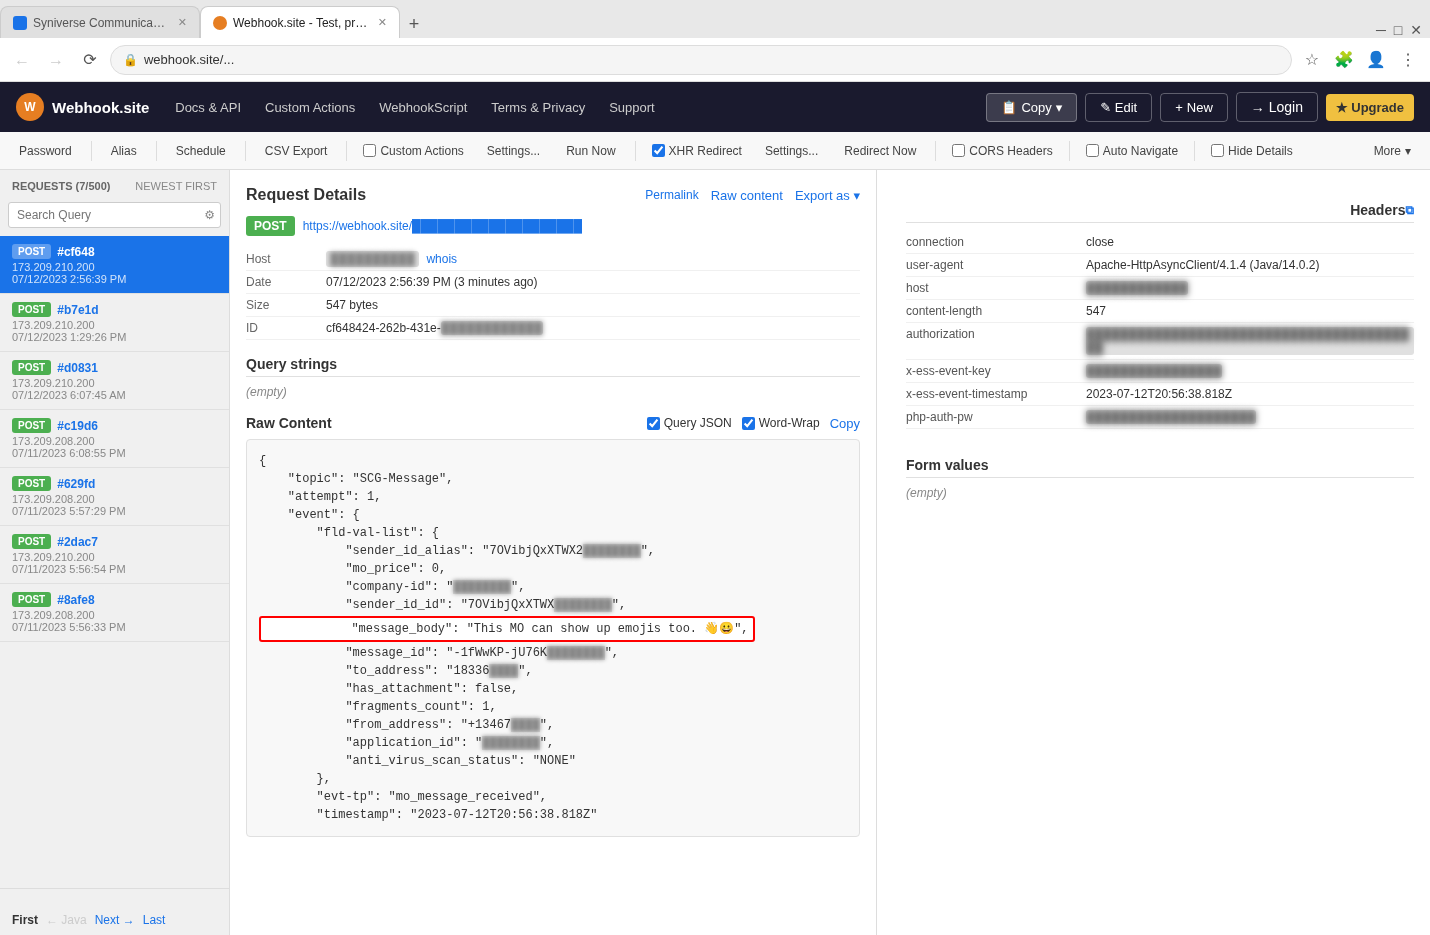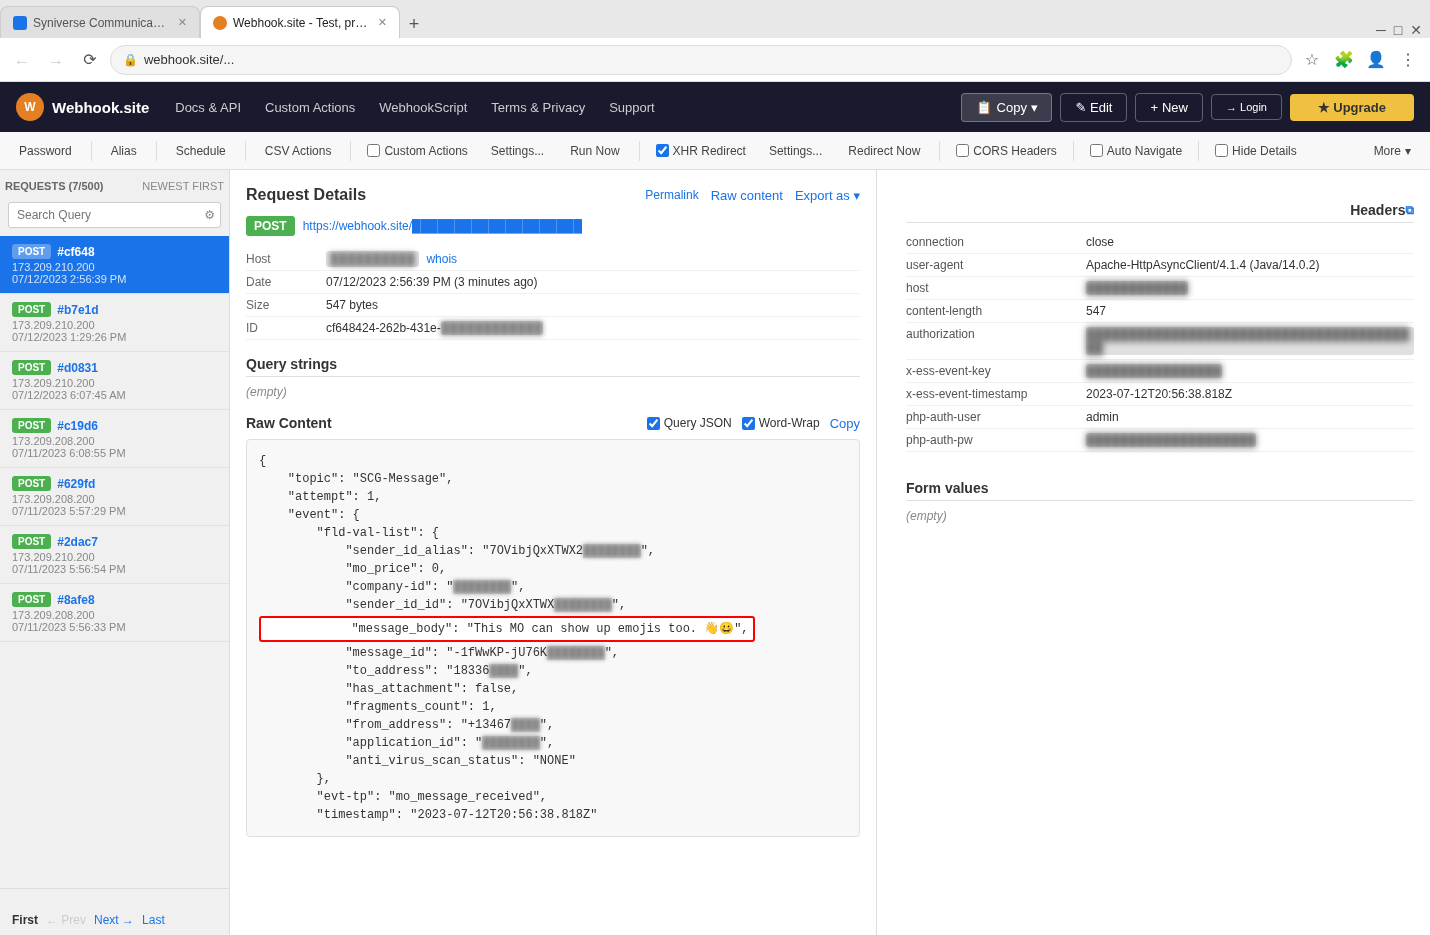--- a/index.html
+++ b/index.html
@@ -28,37 +28,37 @@
     
     .app-header { background: #1a1a2e; display: flex; align-items: center; height: 50px; padding: 0 16px; gap: 16px; }
     .app-logo { display: flex; align-items: center; gap: 8px; color: white; font-weight: bold; font-size: 15px; }
     .logo-icon { width: 28px; height: 28px; background: #e67e22; border-radius: 50%; display: flex; align-items: center; justify-content: center; color: white; font-size: 12px; font-weight: bold; }
     .nav-links { display: flex; gap: 4px; flex: 1; }
     .nav-link { color: #ccc; text-decoration: none; padding: 4px 10px; border-radius: 4px; font-size: 13px; cursor: pointer; }
     .header-actions { display: flex; gap: 8px; align-items: center; }
     .btn-copy { background: rgba(255,255,255,0.15); color: white; border: 1px solid rgba(255,255,255,0.3); padding: 6px 14px; border-radius: 4px; cursor: pointer; font-size: 13px; display: flex; align-items: center; gap: 4px; }
     .btn-edit { background: transparent; color: white; border: 1px solid rgba(255,255,255,0.3); padding: 6px 14px; border-radius: 4px; cursor: pointer; font-size: 13px; }
     .btn-new { background: transparent; color: white; border: 1px solid rgba(255,255,255,0.3); padding: 6px 14px; border-radius: 4px; cursor: pointer; font-size: 13px; display: flex; align-items: center; gap: 4px; }
-    .btn-login { background: transparent; color: white; border: 1px solid rgba(255,255,255,0.3); padding: 6px 14px; border-radius: 4px; cursor: pointer; font-size: 11px; }
-    .btn-upgrade { background: #f0c040; color: #333; border: none; padding: 6px 28px; border-radius: 4px; cursor: pointer; font-size: 13px; font-weight: bold; }
+    .btn-login { background: transparent; color: white; border: 1px solid rgba(255,255,255,0.3); padding: 6px 14px; border-radius: 4px; cursor: pointer; font-size: 14px; }
+    .btn-upgrade { background: #f0c040; color: #333; border: none; padding: 6px 10px; border-radius: 4px; cursor: pointer; font-size: 13px; font-weight: bold; }
 
     
     .toolbar { background: #f8f8f8; border-bottom: 1px solid #ddd; display: flex; align-items: center; height: 38px; padding: 0 8px; gap: 4px; }
     .toolbar-btn { background: transparent; border: 1px solid transparent; padding: 4px 10px; border-radius: 3px; cursor: pointer; font-size: 12px; color: #444; display: flex; align-items: center; gap: 4px; }
     .toolbar-checkbox { display: flex; align-items: center; gap: 4px; font-size: 12px; color: #444; cursor: pointer; padding: 4px 8px; }
     .toolbar-checkbox input { cursor: pointer; }
     .toolbar-divider { width: 1px; height: 20px; background: #ddd; margin: 0 4px; }
     .toolbar-spacer { flex: 1; }
 
     
     .main-layout { display: flex; height: calc(935px - 38px - 50px - 44px - 38px); }
 
     
     .sidebar { width: 230px; background: #f0f0f0; border-right: 1px solid #ddd; display: flex; flex-direction: column; }
-    .sidebar-header { padding: 10px 5px; font-size: 11px; font-weight: bold; color: #666; text-transform: uppercase; display: flex; justify-content: space-between; align-items: center; }
+    .sidebar-header { padding: 10px 12px; font-size: 11px; font-weight: bold; color: #666; text-transform: uppercase; display: flex; justify-content: space-between; align-items: center; }
     .sidebar-search { margin: 0 8px 8px 8px; position: relative; }
     .sidebar-search input { width: 100%; height: 26px; border: 1px solid #ccc; border-radius: 3px; padding: 0 24px 0 8px; font-size: 12px; background: white; }
     .sidebar-search-icon { position: absolute; right: 6px; top: 50%; transform: translateY(-50%); color: #888; font-size: 12px; }
     .sidebar-list { flex: 1; overflow-y: auto; }
     .sidebar-item { padding: 8px 12px; border-bottom: 1px solid #e0e0e0; cursor: pointer; }
     .sidebar-item.active { background: #1a73e8; color: white; }
     .sidebar-item .method { display: inline-block; padding: 2px 6px; border-radius: 3px; font-size: 10px; font-weight: bold; margin-right: 6px; }
     .method-post { background: #4caf50; color: white; }
     .sidebar-item .req-ip { font-size: 11px; color: #888; margin-top: 2px; }
     .sidebar-item .req-time { font-size: 11px; color: #888; }
@@ -175,21 +175,21 @@
   </div>
 </div>
 
 <div class="toolbar">
   <button class="toolbar-btn">Password</button>
   <div class="toolbar-divider"></div>
   <button class="toolbar-btn">Alias</button>
   <div class="toolbar-divider"></div>
   <button class="toolbar-btn">Schedule</button>
   <div class="toolbar-divider"></div>
-  <button class="toolbar-btn">CSV Actions</button>
+  <button class="toolbar-btn">CSV Export</button>
   <div class="toolbar-divider"></div>
   <label class="toolbar-checkbox">
     <input type="checkbox" class="checkbox-blue" style="">
     <span>Custom Actions</span>
   </label>
   <button class="toolbar-btn">Settings...</button>
   <button class="toolbar-btn">Run Now</button>
   <div class="toolbar-divider"></div>
   <label class="toolbar-checkbox">
     <input type="checkbox" class="checkbox-blue" checked="" style="">
@@ -291,21 +291,21 @@
           <span class="method method-post">POST</span>
           <span style="font-size:12px;font-weight:bold;color:#1a73e8;">#8afe8</span>
         </div>
         <div class="req-ip">173.209.208.200</div>
         <div class="req-time">07/11/2023 5:56:33 PM</div>
       </div>
     </div>
 
     <div class="sidebar-pagination">
       <span class="page-btn active">First</span>
-      <span class="page-btn" style="color:#ccc;">← Prev</span>
+      <span class="page-btn" style="color:#ccc;">← Java</span>
       <span class="page-btn">Next →</span>
       <span class="page-btn">Last</span>
     </div>
   </div>
 
   <div class="content-area">
     <div class="content-panels">
 
       <div style="flex:1;overflow-y:auto;border-right:1px solid #ddd;">
         <div style="padding:16px 16px 0 16px;">
@@ -435,24 +435,20 @@
           <div class="header-row">
             <span class="header-key">x-ess-event-key</span>
             <span class="header-val"><span class="blurred">████████████████</span></span>
           </div>
 
           <div class="header-row">
             <span class="header-key">x-ess-event-timestamp</span>
             <span class="header-val">2023-07-12T20:56:38.818Z</span>
           </div>
 
-          <div class="header-row">
-            <span class="header-key">php-auth-user</span>
-            <span class="header-val">admin</span>
-          </div>
 
           <div class="header-row">
             <span class="header-key">php-auth-pw</span>
             <span class="header-val"><span class="blurred">████████████████████</span></span>
           </div>
         </div>
 
         <div class="section-header" style="margin-top:28px;">
           <span>Form values</span>
         </div>

